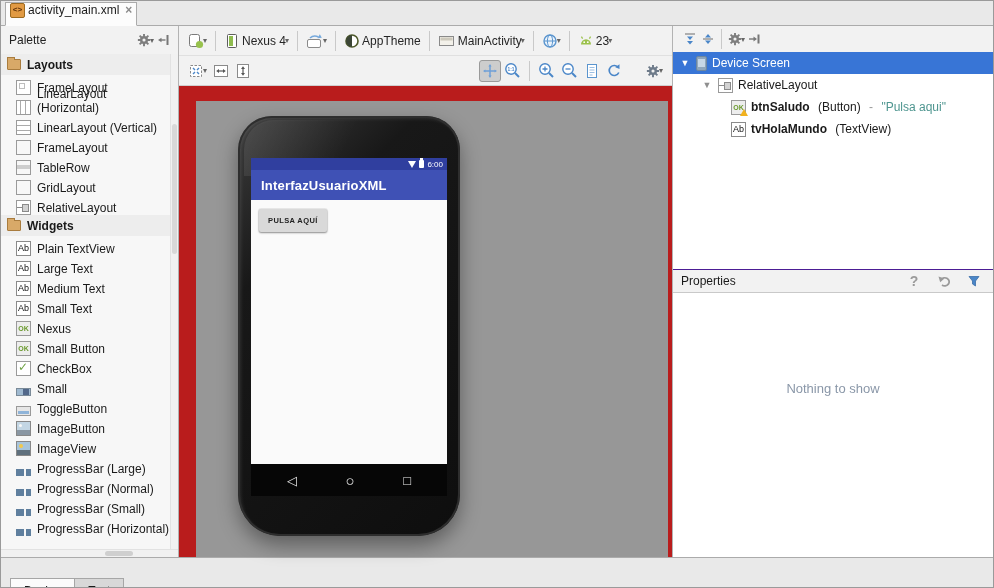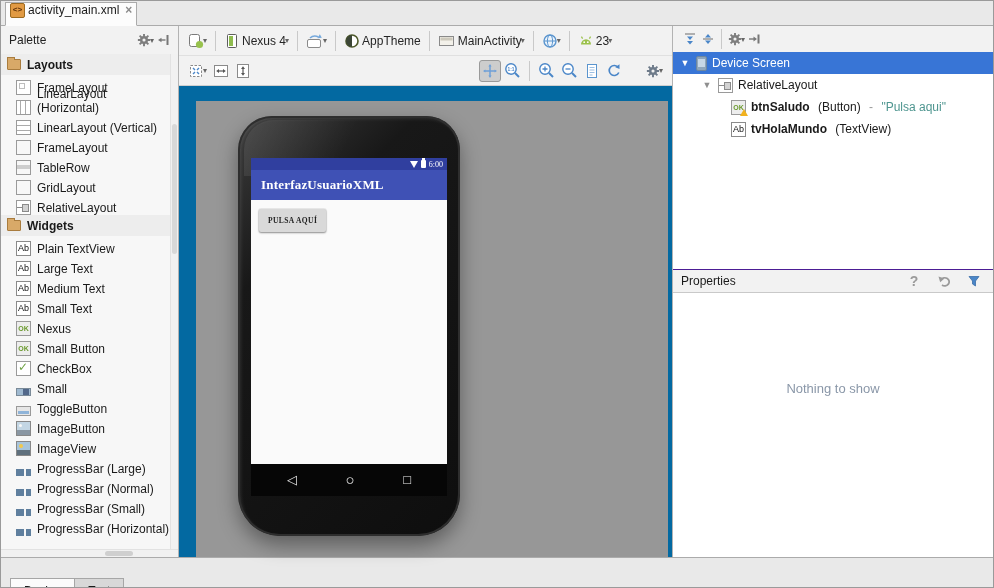--- a/index.html
+++ b/index.html
@@ -71,21 +71,21 @@
   .center { flex:1; display:flex; flex-direction:column; min-width:0; }
   .toolbar { height:30px; flex:none; background:#F2F2F2; display:flex; align-items:center; padding:0 6px; }
   .toolbar1 { border-bottom:1px solid #E0E0E0; }
   .toolbar2 { border-bottom:1px solid #CFCFCF; }
   .tbtn { display:flex; align-items:center; gap:2px; padding:2px 3px; border-radius:3px; cursor:default; color:#262626; }
   .tsep { width:1px; height:20px; background:#C9C9C9; margin:0 5px; flex:none; }
   .pressed { background:#CDCDCD; border:1px solid #9A9A9A; border-radius:3px; padding:2px; }
   .spacer { flex:1; }
 
   
-  .canvas { flex:1; background:#0369a1; padding:15px 4px 0 17px; min-height:0;font-family:Liberation Serif, serif; }
+  .canvas { flex:1; background:#b91c1c; padding:15px 4px 0 17px; min-height:0; }
   .surface { width:100%; height:100%; background:#979797; position:relative; }
   .phone { position:absolute; left:42px; top:15px; width:222px; height:420px; border-radius:34px 34px 42px 42px;
            background:linear-gradient(135deg,#3c3c3c 0%,#181818 28%,#0e0e0e 100%);
            box-shadow:inset 0 0 0 2px #2e2e2e, inset 2px 2px 4px rgba(255,255,255,.16), 0 9px 20px rgba(0,0,0,.38); }
   .phone::before { content:""; position:absolute; left:6px; top:4px; right:40%; height:56px; border-radius:30px 0 0 0;
            background:linear-gradient(115deg, rgba(255,255,255,.10), rgba(255,255,255,0) 75%); }
   .screen { position:absolute; left:13px; top:42px; width:196px; height:338px; background:#FAFAFA; display:flex; flex-direction:column; }
   .statusbar { height:12px; flex:none; background:#303F9F; display:flex; align-items:center; justify-content:flex-end; gap:3px; padding-right:4px; }
   .wifi-ic { width:0; height:0; border-left:4px solid transparent; border-right:4px solid transparent; border-top:7px solid #fff; }
   .batt-ic { width:5px; height:8px; background:#fff; border-radius:1px; position:relative; }

